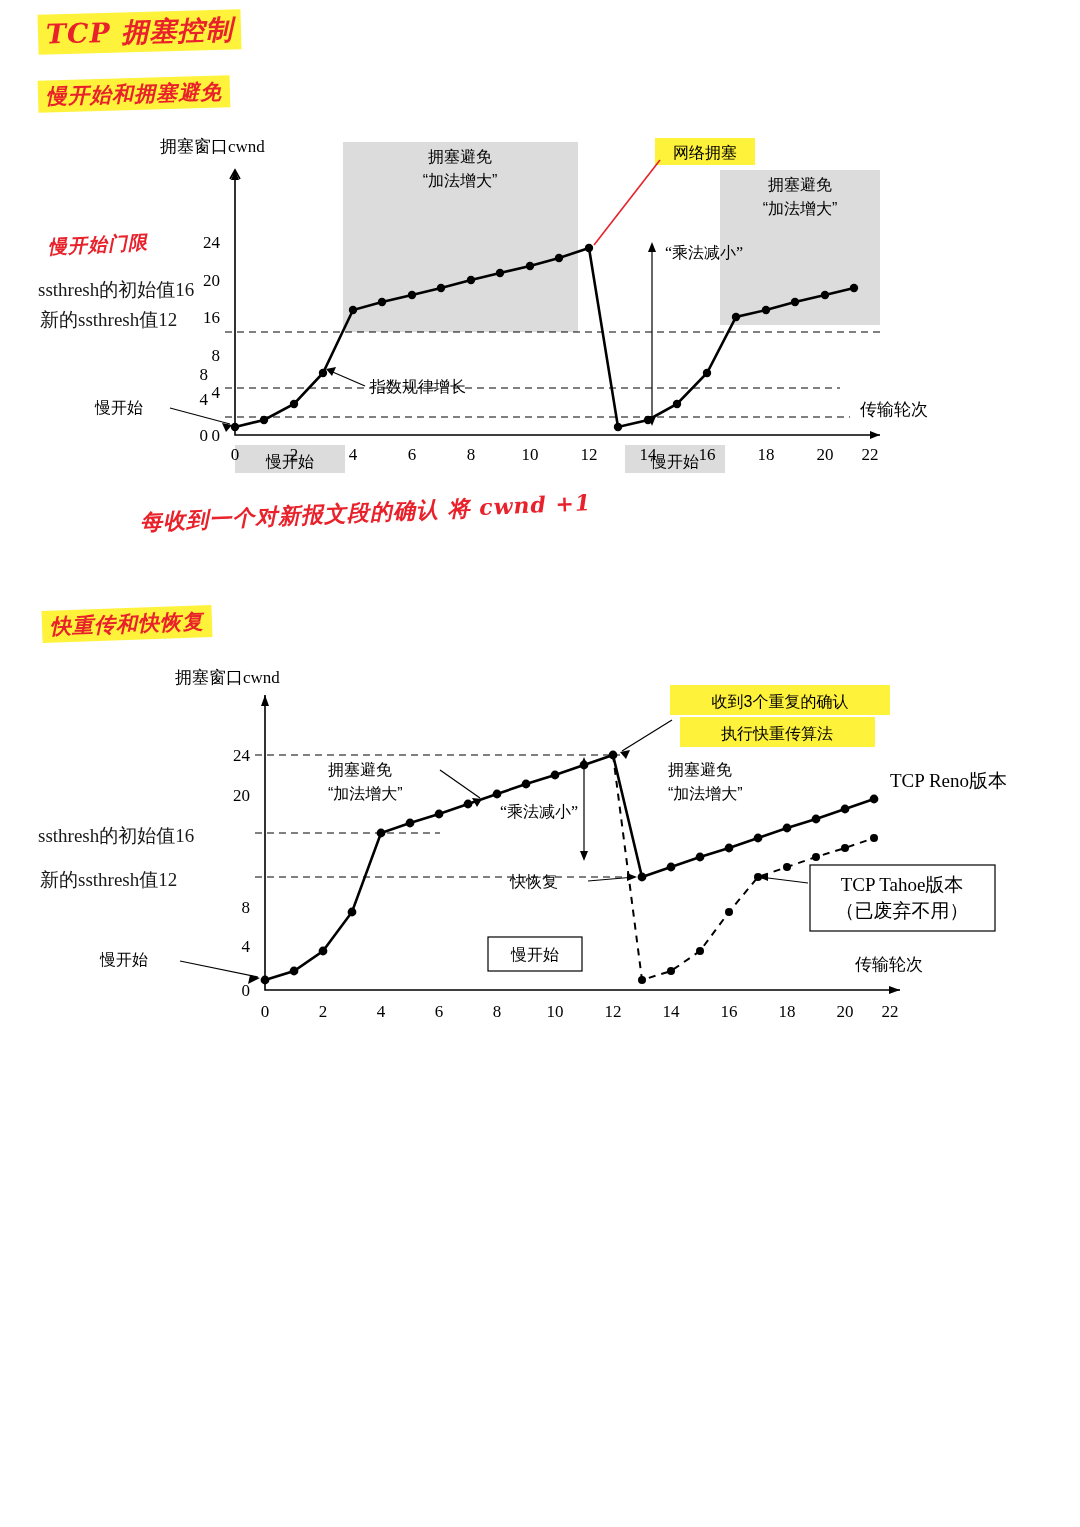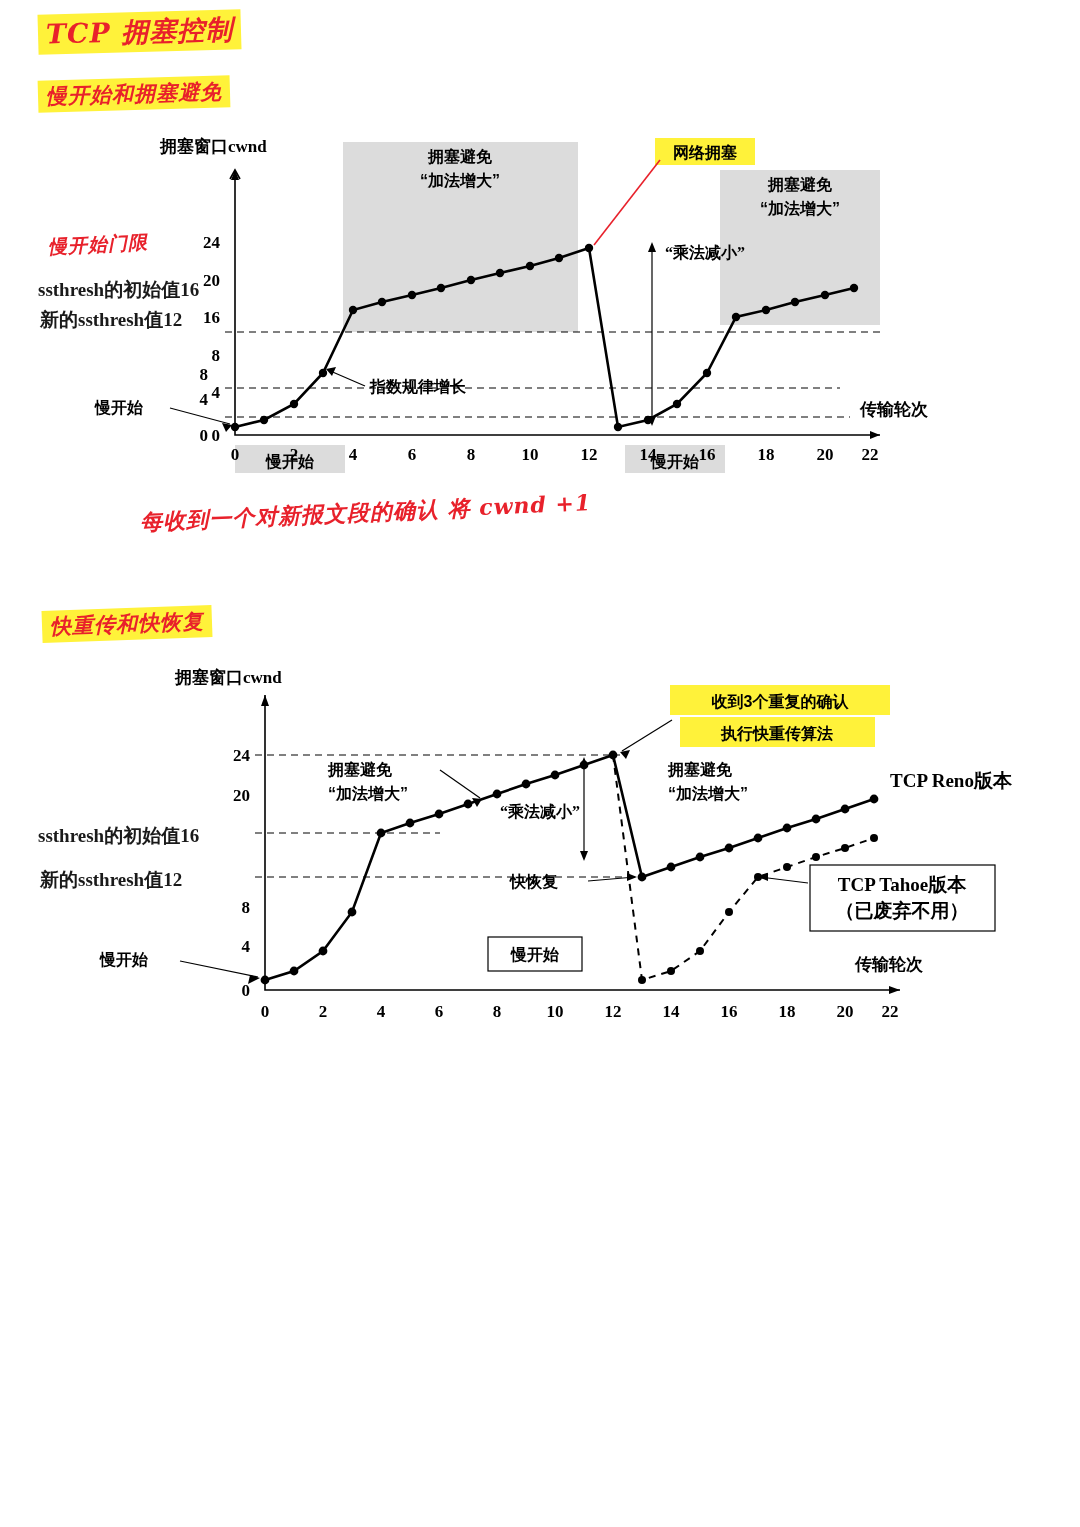--- a/index.html
+++ b/index.html
@@ -10,21 +10,21 @@
 
   
   #note-title{left:38px;top:12px;font-size:27px;transform:rotate(-1.6deg);}
   #note-sub1{left:38px;top:78px;font-size:21px;transform:rotate(-1.6deg);}
   #note-sub2{left:42px;top:608px;font-size:21px;transform:rotate(-2deg);}
 
   #note-ssthresh{position:absolute;left:48px;top:232px;font-size:19px;transform:rotate(-3deg);}
   #note-ack{position:absolute;left:140px;top:498px;font-size:22px;transform:rotate(-2.5deg);}
 
   
-  .chart{position:absolute;font-weight:bold;}
+  .chart{position:absolute;}
   #chart1{left:60px;top:130px;width:940px;height:370px;}
   #chart2{left:60px;top:665px;width:960px;height:380px;}
 
   svg{display:block;overflow:visible;}
   .tick{font-family:"Liberation Serif",serif;font-size:17px;fill:#000;}
   .anno{font-family:"Liberation Sans",sans-serif;font-size:16px;fill:#000;}
   .anno-s{font-family:"Liberation Serif",serif;font-size:16px;fill:#000;}
   .serif{font-family:"Liberation Serif",serif;font-size:17px;fill:#000;}
 
   .band{fill:#dcdcdc;}

